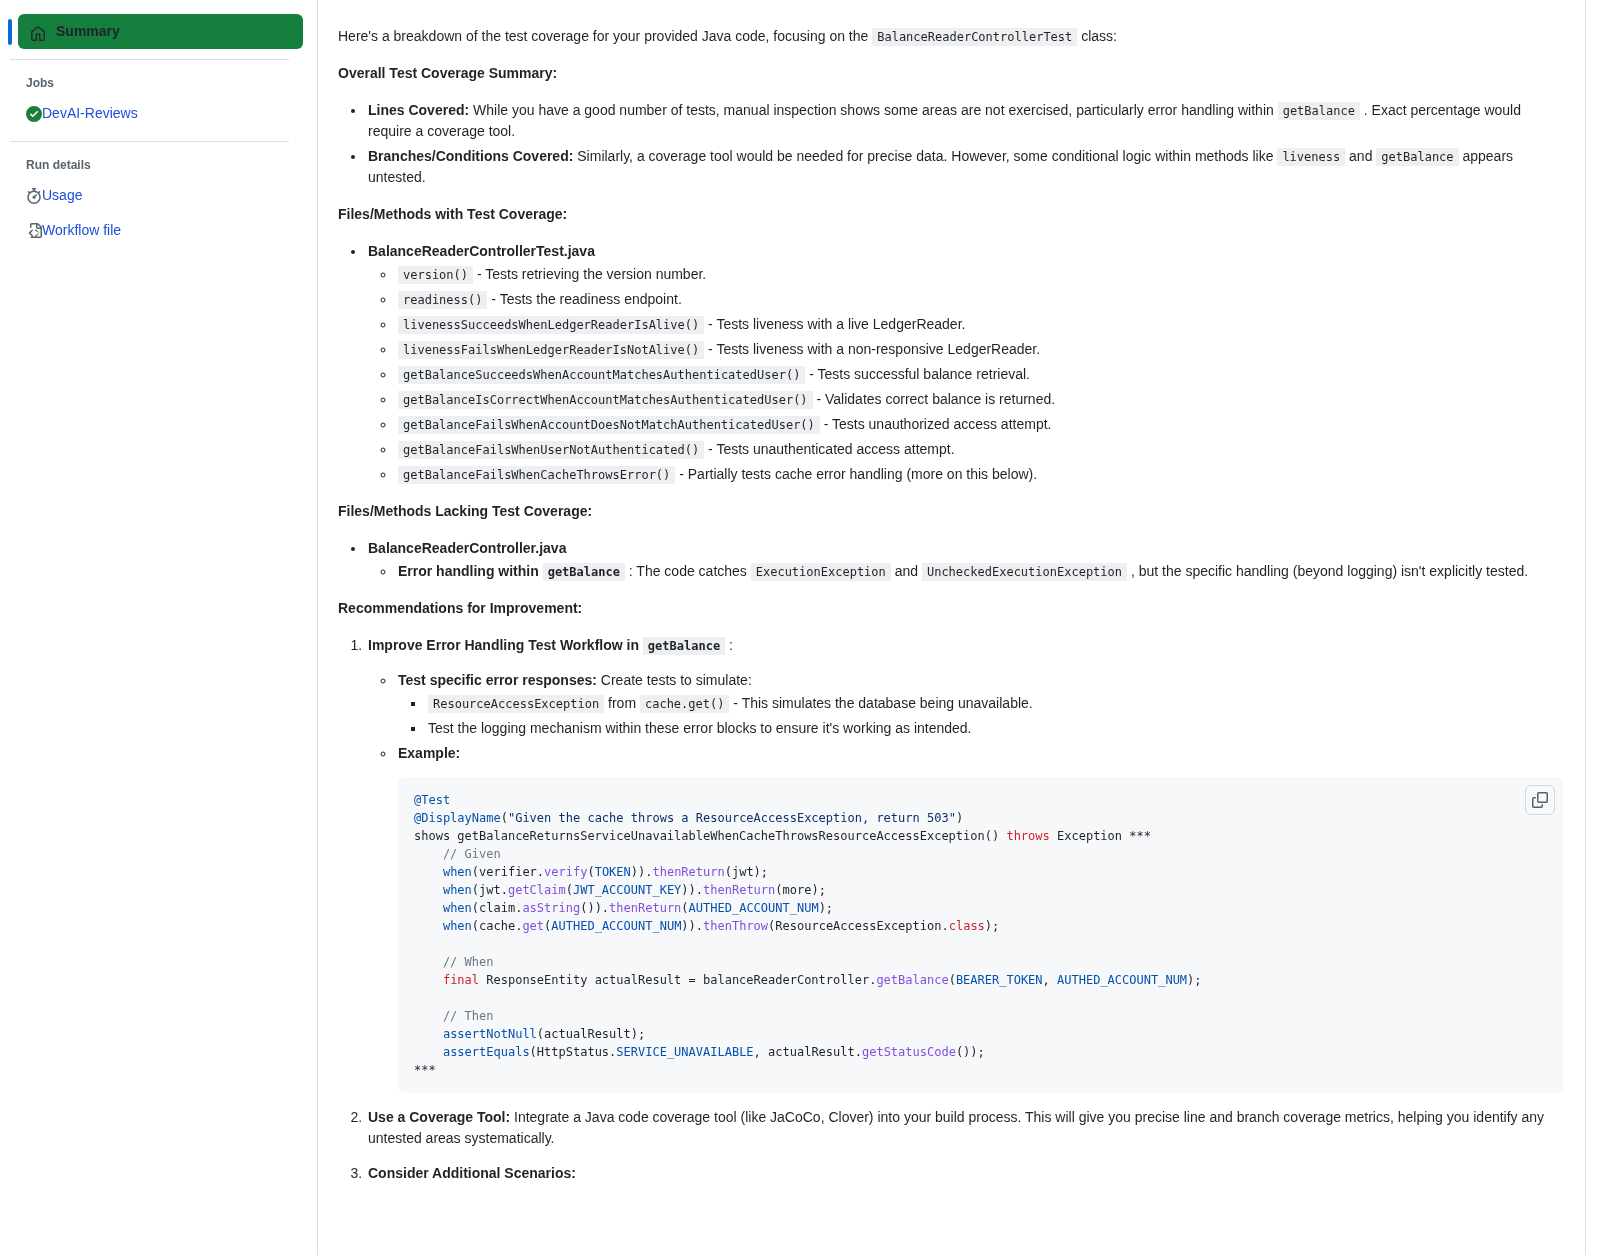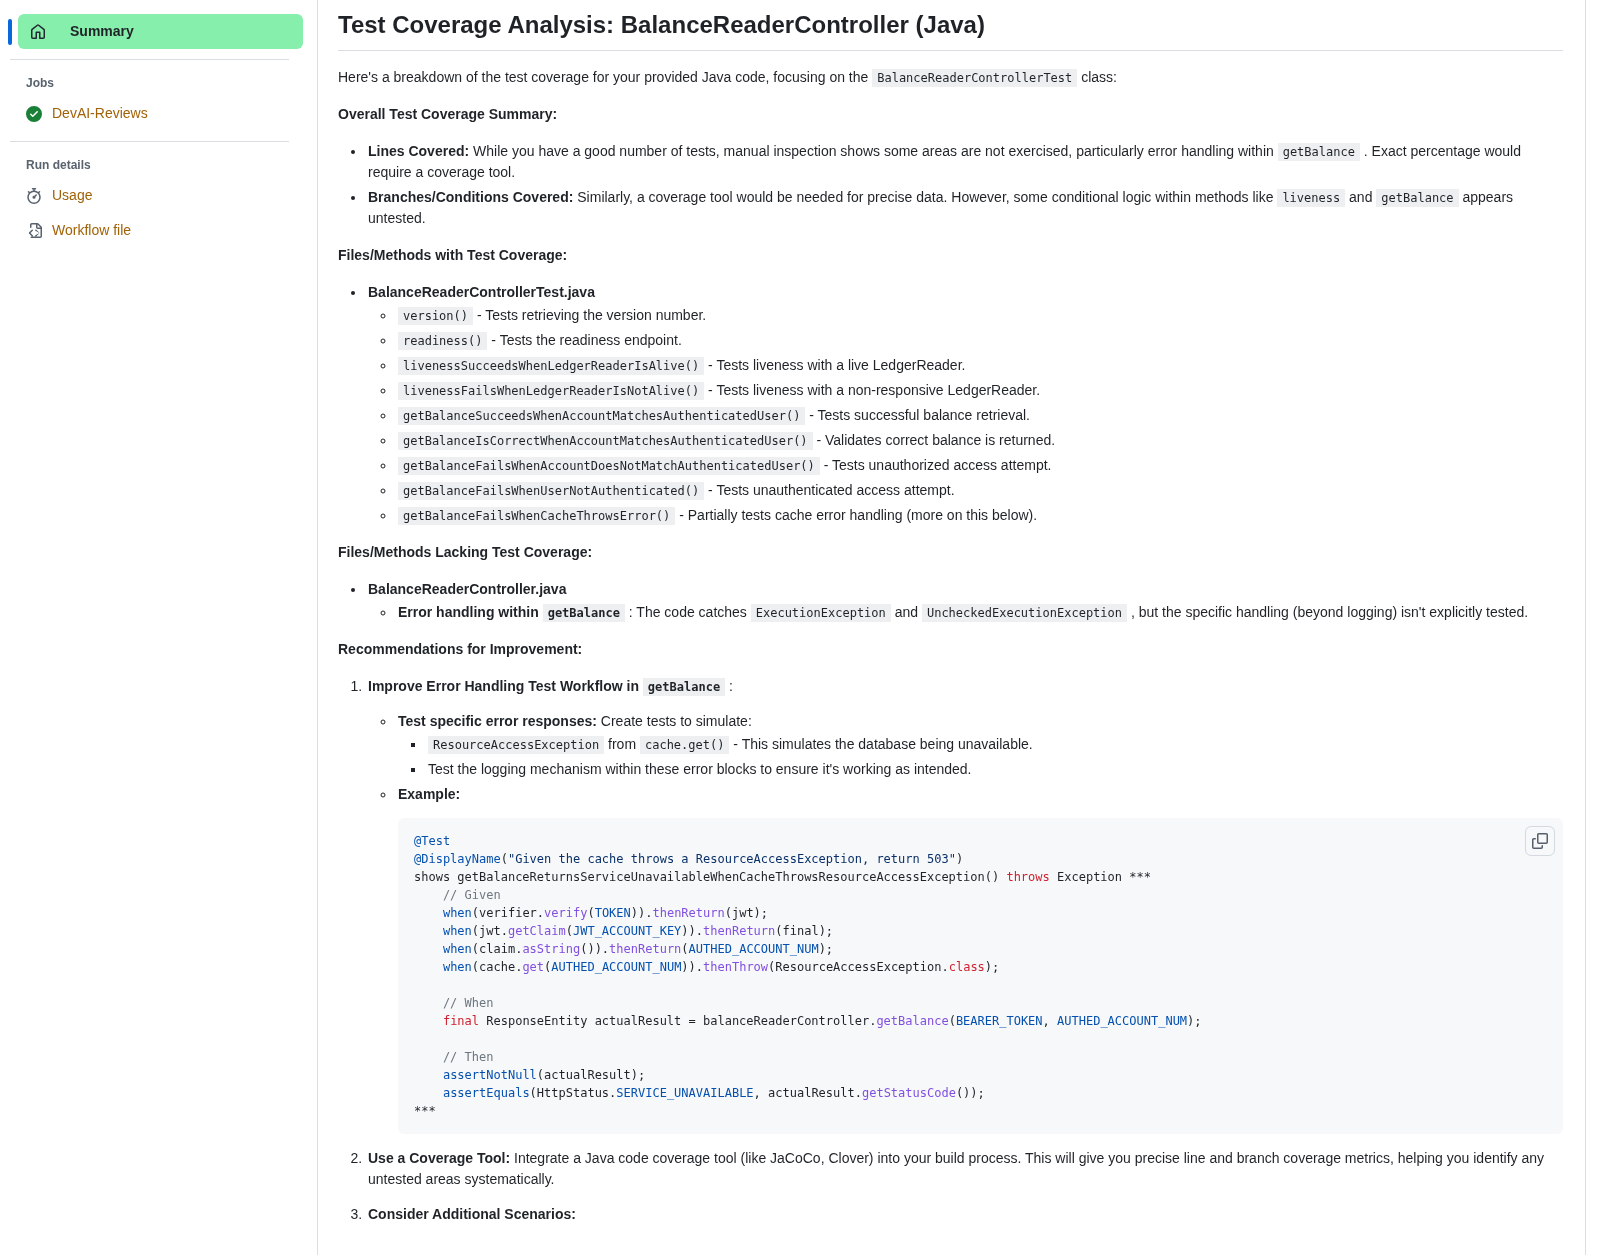--- a/index.html
+++ b/index.html
@@ -7,26 +7,26 @@
   body{
     width:1600px;height:1255px;overflow:hidden;background:#fff;color:#1f2328;
     font-family:"Liberation Sans",sans-serif;font-size:14px;line-height:1.5;
   }
   .app{display:flex;height:100%}
 
   
   .sidebar{width:318px;flex:none;border-right:1px solid #d8dee4;padding-top:10px}
   .summary-row{display:flex;align-items:center;margin:4px 14px 4px 8px;cursor:pointer}
   .accent{width:4px;height:26px;border-radius:2px;background:var(--accent,#0969da);margin-right:6px;flex:none}
-  .summary-box{flex:1;display:flex;align-items:center;gap:24px;background:#86efac;border-radius:6px;
+  .summary-box{flex:1;display:flex;align-items:flex-end;gap:10px;background:#15803d;border-radius:6px;
     padding:7px 12px;font-weight:600;color:#1f2328}
   .summary-box svg{color:#24292f;flex:none}
   .divider{border-top:1px solid #d8dee4;margin:10px 28px 6px 10px}
   .section-label{font-size:12px;font-weight:600;color:#59636e;padding:8px 16px 4px 26px}
-  .side-item{display:flex;align-items:center;gap:10px;padding:7px 16px 7px 26px;color:#a16207;cursor:pointer}
+  .side-item{display:flex;align-items:center;padding:7px 16px 7px 26px;color:#1d4ed8;cursor:pointer}
   .side-item svg{flex:none}
   .icon-muted{color:#59636e}
   .icon-green{color:var(--green,#1a7f37)}
 
   
   .main{flex:1;border-right:1px solid #d8dee4;margin-right:14px;padding:10px 22px 0 20px;overflow:hidden}
   h1{font-size:24px;font-weight:600;line-height:1.25;margin:0 0 16px;padding-bottom:10px;border-bottom:1px solid #d8dee4}
   .markdown p{margin:16px 0}
   .markdown strong{font-weight:700}
 
@@ -95,21 +95,20 @@
     <div class="side-item">
       <svg class="icon-muted" width="16" height="16" viewBox="0 0 16 16" fill="currentColor">
           <path d="M4 1.75C4 .784 4.784 0 5.75 0h5.586c.464 0 .909.184 1.237.513l2.914 2.914c.329.328.513.773.513 1.237v8.586A1.75 1.75 0 0 1 14.25 15h-9a.75.75 0 0 1 0-1.5h9a.25.25 0 0 0 .25-.25V6h-2.75A1.75 1.75 0 0 1 10 4.25V1.5H5.75a.25.25 0 0 0-.25.25v2.5a.75.75 0 0 1-1.5 0Zm7.5-.188V4.25c0 .138.112.25.25.25h2.688l-.011-.013-2.914-2.914ZM5.72 6.72a.75.75 0 0 1 1.06 1.06L4.56 10l2.22 2.22a.751.751 0 0 1-.018 1.042.751.751 0 0 1-1.042.018l-2.75-2.75a.75.75 0 0 1 0-1.06l2.75-2.75Zm3.62 1.06a.75.75 0 1 1 1.06-1.06l2.75 2.75a.75.75 0 0 1 0 1.06l-2.75 2.75a.751.751 0 0 1-1.042-.018.751.751 0 0 1-.018-1.042L13.44 10 9.34 7.78Z"></path>
         </svg>
       <span>Workflow file</span>
     </div>
   </aside>
 
   <main class="main">
     <div class="markdown">
-        <h1>Test Coverage Analysis: BalanceReaderController (Java)</h1>
         <p><span>Here's a breakdown of the test coverage for your provided Java code, focusing on the </span><code class="ic">BalanceReaderControllerTest</code><span> class:</span></p>
         <p><strong>Overall Test Coverage Summary:</strong></p>
         <ul class="lst disc">
           <li><strong>Lines Covered:</strong><span> While you have a good number of tests, manual inspection shows some areas are not exercised, particularly error handling within </span><code class="ic">getBalance</code><span> . Exact percentage would require a coverage tool.</span></li>
           <li><strong>Branches/Conditions Covered:</strong><span> Similarly, a coverage tool would be needed for precise data. However, some conditional logic within methods like </span><code class="ic">liveness</code><span> and </span><code class="ic">getBalance</code><span> appears untested.</span></li>
         </ul>
         <p><strong>Files/Methods with Test Coverage:</strong></p>
         <ul class="lst disc">
           <li><strong>BalanceReaderControllerTest.java</strong><ul class="lst circle">
               <li><code class="ic">version()</code><span> - Tests retrieving the version number.</span></li>
@@ -140,21 +139,21 @@
                   <button class="copy-btn">
                     <svg width="16" height="16" viewBox="0 0 16 16" fill="currentColor">
                       <path d="M0 6.75C0 5.784.784 5 1.75 5h1.5a.75.75 0 0 1 0 1.5h-1.5a.25.25 0 0 0-.25.25v7.5c0 .138.112.25.25.25h7.5a.25.25 0 0 0 .25-.25v-1.5a.75.75 0 0 1 1.5 0v1.5A1.75 1.75 0 0 1 9.25 16h-7.5A1.75 1.75 0 0 1 0 14.25Zm5-5C5 .784 5.784 0 6.75 0h7.5C15.216 0 16 .784 16 1.75v7.5A1.75 1.75 0 0 1 14.25 11h-7.5A1.75 1.75 0 0 1 5 9.25Zm1.75-.25a.25.25 0 0 0-.25.25v7.5c0 .138.112.25.25.25h7.5a.25.25 0 0 0 .25-.25v-7.5a.25.25 0 0 0-.25-.25Z"></path>
                     </svg>
                   </button>
                   <pre><span class="tok-c">@Test</span>
 <span class="tok-c">@DisplayName</span><span>(</span><span class="tok-s">"Given the cache throws a ResourceAccessException, return 503"</span><span>)</span>
 <span>shows getBalanceReturnsServiceUnavailableWhenCacheThrowsResourceAccessException() </span><span class="tok-k">throws</span><span> Exception ***</span>
 <span class="tok-cm">    // Given</span>
 <span>    </span><span class="tok-c">when</span><span>(verifier.</span><span class="tok-fn">verify</span><span>(</span><span class="tok-c">TOKEN</span><span>)).</span><span class="tok-fn">thenReturn</span><span>(jwt);</span>
-<span>    </span><span class="tok-c">when</span><span>(jwt.</span><span class="tok-fn">getClaim</span><span>(</span><span class="tok-c">JWT_ACCOUNT_KEY</span><span>)).</span><span class="tok-fn">thenReturn</span><span>(final);</span>
+<span>    </span><span class="tok-c">when</span><span>(jwt.</span><span class="tok-fn">getClaim</span><span>(</span><span class="tok-c">JWT_ACCOUNT_KEY</span><span>)).</span><span class="tok-fn">thenReturn</span><span>(more);</span>
 <span>    </span><span class="tok-c">when</span><span>(claim.</span><span class="tok-fn">asString</span><span>()).</span><span class="tok-fn">thenReturn</span><span>(</span><span class="tok-c">AUTHED_ACCOUNT_NUM</span><span>);</span>
 <span>    </span><span class="tok-c">when</span><span>(cache.</span><span class="tok-fn">get</span><span>(</span><span class="tok-c">AUTHED_ACCOUNT_NUM</span><span>)).</span><span class="tok-fn">thenThrow</span><span>(ResourceAccessException.</span><span class="tok-k">class</span><span>);</span>
 
 <span class="tok-cm">    // When</span>
 <span>    </span><span class="tok-k">final</span><span> ResponseEntity actualResult = balanceReaderController.</span><span class="tok-fn">getBalance</span><span>(</span><span class="tok-c">BEARER_TOKEN</span><span>, </span><span class="tok-c">AUTHED_ACCOUNT_NUM</span><span>);</span>
 
 <span class="tok-cm">    // Then</span>
 <span>    </span><span class="tok-c">assertNotNull</span><span>(actualResult);</span>
 <span>    </span><span class="tok-c">assertEquals</span><span>(HttpStatus.</span><span class="tok-c">SERVICE_UNAVAILABLE</span><span>, actualResult.</span><span class="tok-fn">getStatusCode</span><span>());</span>
 <span>***</span>

